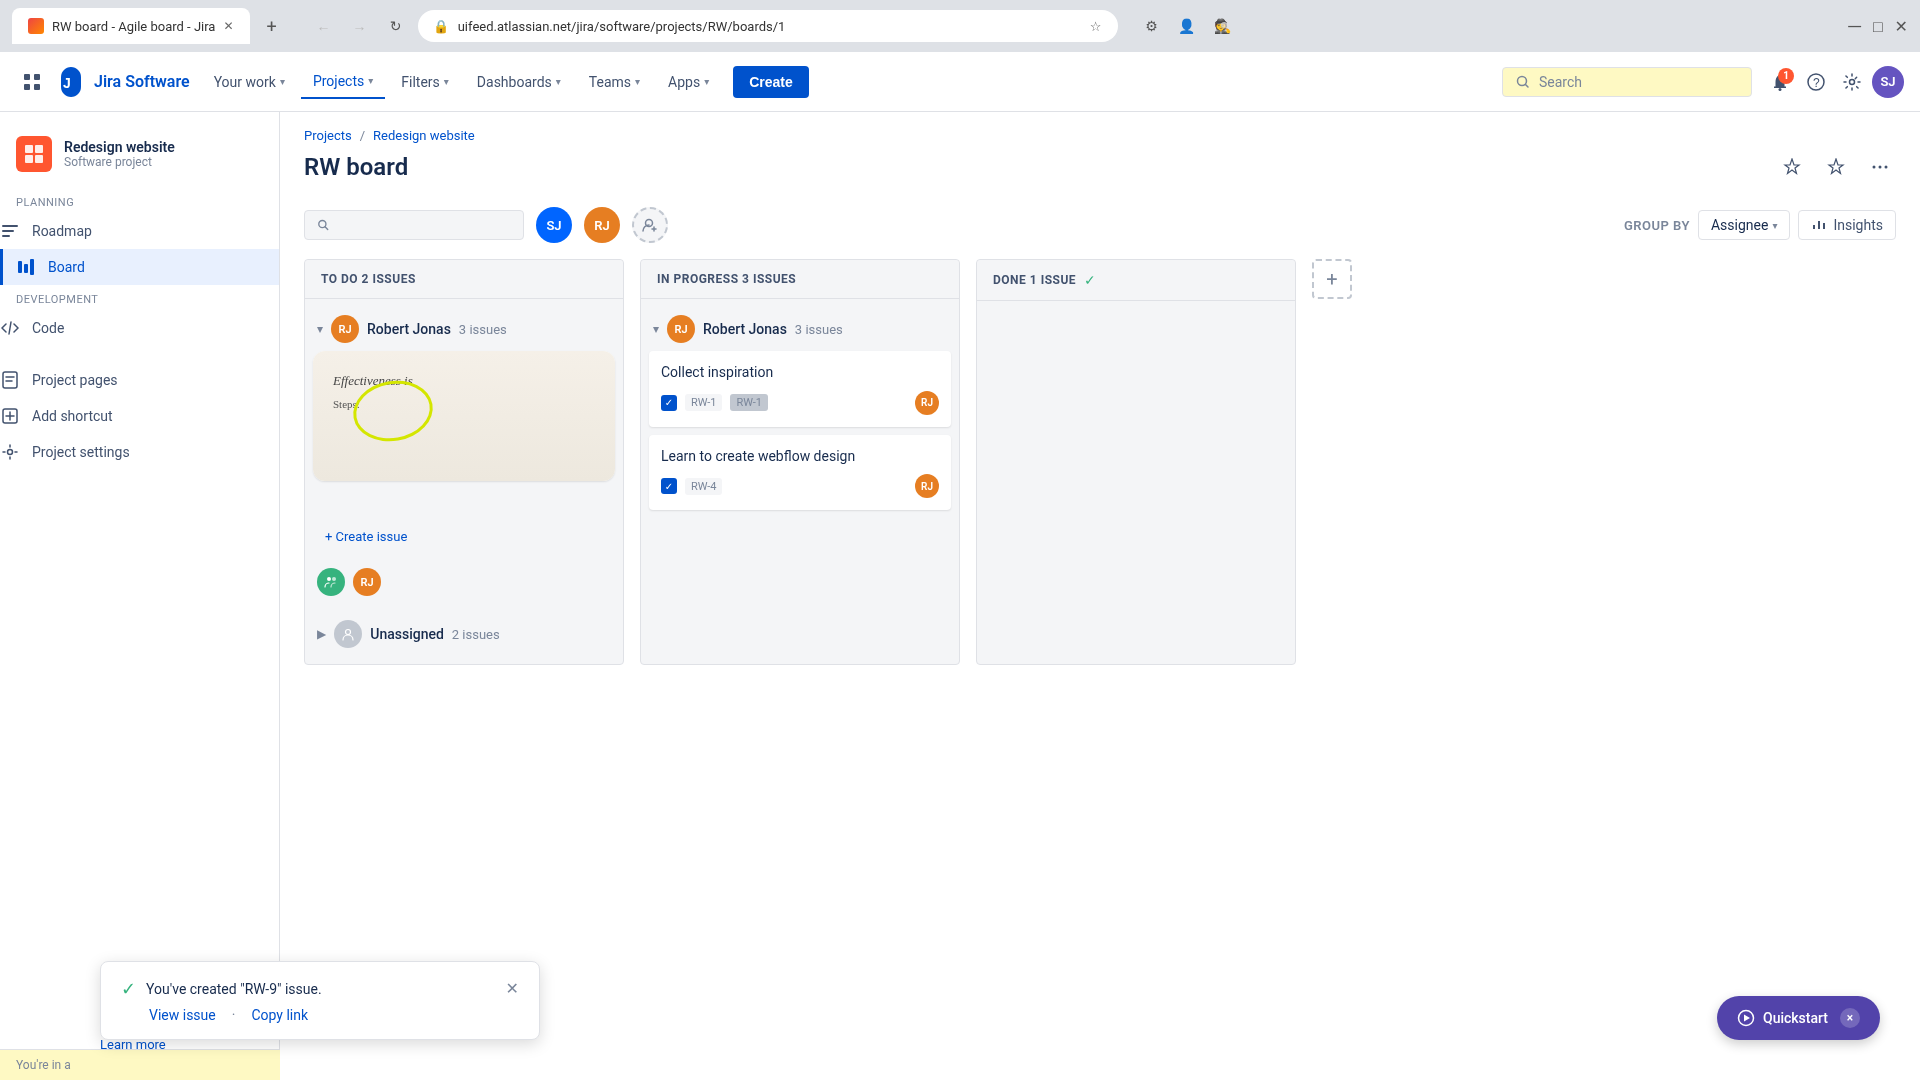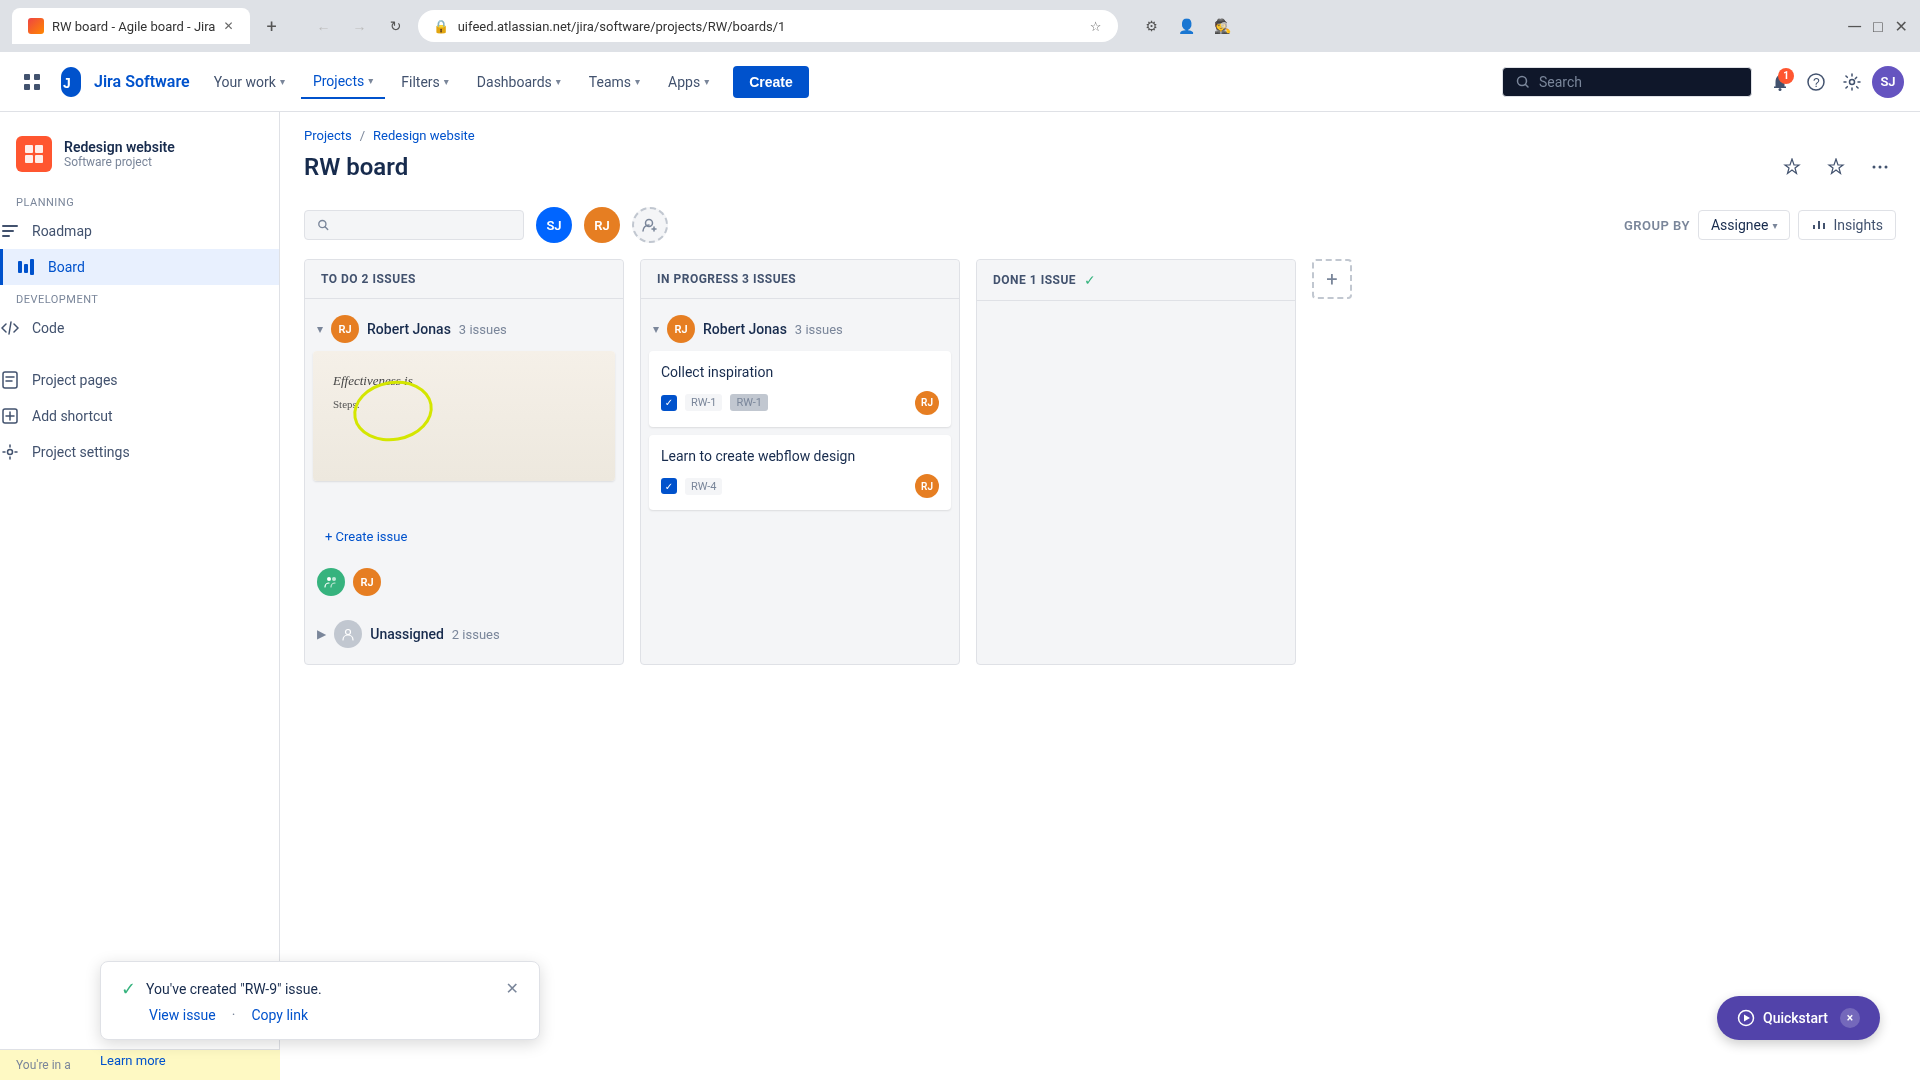--- a/index.html
+++ b/index.html
@@ -19,21 +19,21 @@
 
     
     .top-nav { background: #fff; height: 60px; border-bottom: 1px solid #dfe1e6; display: flex; align-items: center; padding: 0 16px; gap: 4px; position: relative; z-index: 10; }
     .nav-logo { display: flex; align-items: center; gap: 8px; margin-right: 8px; }
     .nav-logo-icon { width: 30px; height: 30px; }
     .nav-logo-text { font-size: 16px; font-weight: 600; color: #0052cc; }
     .nav-item { padding: 8px 12px; border-radius: 4px; font-size: 14px; color: #42526e; cursor: pointer; display: flex; align-items: center; gap: 4px; white-space: nowrap; }
     .nav-item.active { color: #0052cc; border-bottom: 2px solid #0052cc; border-radius: 0; }
     .nav-create-btn { background: #0052cc; color: #fff; padding: 8px 16px; border-radius: 4px; font-size: 14px; font-weight: 600; cursor: pointer; margin-left: 8px; border: none; }
     .nav-spacer { flex: 1; }
-    .nav-search { display: flex; gap: 8px; background: #0f172a; border: 1px solid #dfe1e6; border-radius: 4px; padding: 6px 12px; width: 250px; cursor: pointer; }
+    .nav-search { display: flex; gap: 8px; background: #fef9c3; border: 1px solid #dfe1e6; border-radius: 4px; padding: 6px 12px; width: 250px; cursor: pointer; }
     .nav-search-text { color: #7a869a; font-size: 14px; }
     .nav-icon-btn { width: 32px; height: 32px; border-radius: 50%; display: flex; align-items: center; justify-content: center; cursor: pointer; color: #42526e; font-size: 16px; position: relative; }
     .notification-badge { position: absolute; top: 2px; right: 2px; background: #ff5630; color: #fff; font-size: 10px; width: 16px; height: 16px; border-radius: 50%; display: flex; align-items: center; justify-content: center; font-weight: 700; }
     .avatar-btn { width: 32px; height: 32px; border-radius: 50%; background: #6554c0; color: #fff; font-size: 13px; font-weight: 600; display: flex; align-items: center; justify-content: center; cursor: pointer; }
 
     
     .app-layout { display: flex; height: calc(1080px - 52px - 60px); }
 
     
     .sidebar { width: 280px; background: #fff; border-right: 1px solid #dfe1e6; display: flex; flex-direction: column; padding: 16px 0; overflow-y: auto; flex-shrink: 0; }
@@ -79,21 +79,21 @@
 
     
     .assignee-group { margin-bottom: 8px; }
     .assignee-group-header { display: flex; align-items: center; gap: 8px; padding: 8px 4px; cursor: pointer; }
     .assignee-group-avatar { width: 28px; height: 28px; border-radius: 50%; background: #e67e22; color: #fff; font-size: 11px; font-weight: 600; display: flex; align-items: center; justify-content: center; }
     .assignee-group-name { font-size: 14px; font-weight: 500; color: #172b4d; }
     .assignee-group-count { font-size: 13px; color: #7a869a; }
     .chevron-icon { color: #7a869a; font-size: 12px; }
 
     
-    .board-card { background: #fff; border-radius: 4px; padding: 0; margin-bottom: 8px; box-shadow: 0 1px 2px rgba(0,0,0,0.1); cursor: pointer; overflow: hidden; }
+    .board-card { background: #fff; border-radius: 12px; padding: 0; margin-bottom: 8px; box-shadow: 0 1px 2px rgba(0,0,0,0.1); cursor: pointer; overflow: hidden; }
     .card-footer { display: flex; align-items: center; justify-content: space-between; }
     .card-assignee { width: 24px; height: 24px; border-radius: 50%; background: #e67e22; color: #fff; font-size: 10px; font-weight: 600; display: flex; align-items: center; justify-content: center; }
 
     
     .unassigned-group-header { display: flex; align-items: center; gap: 8px; padding: 8px 4px; cursor: pointer; }
     .unassigned-avatar { width: 28px; height: 28px; border-radius: 50%; background: #c1c7d0; color: #fff; font-size: 16px; display: flex; align-items: center; justify-content: center; }
 
     
     .create-issue-link { padding: 8px 12px; font-size: 13px; color: #0052cc; cursor: pointer; display: flex; align-items: center; gap: 6px; border-radius: 4px; margin-top: 40px; }
 
@@ -105,21 +105,21 @@
     .toast-close { color: #7a869a; cursor: pointer; font-size: 16px; }
     .toast-actions { display: flex; align-items: center; gap: 16px; padding-left: 28px; }
     .toast-link { color: #0052cc; font-size: 14px; cursor: pointer; text-decoration: none; }
     .toast-separator { color: #7a869a; font-size: 14px; }
 
     
     .quickstart-btn { position: fixed; bottom: 40px; right: 40px; background: #5243aa; color: #fff; border-radius: 24px; padding: 12px 20px; display: flex; align-items: center; gap: 8px; cursor: pointer; font-size: 14px; font-weight: 500; box-shadow: 0 4px 12px rgba(0,0,0,0.2); z-index: 100; }
     .quickstart-close { width: 20px; height: 20px; border-radius: 50%; background: rgba(255,255,255,0.2); display: flex; align-items: center; justify-content: center; font-size: 12px; margin-left: 4px; }
 
     
-    .learn-more { position: fixed; bottom: 12px; left: 100px; font-size: 13px; color: #0052cc; cursor: pointer; }
+    .learn-more { position: fixed; bottom: 28px; left: 100px; font-size: 13px; color: #0052cc; cursor: pointer; }
 
     
     .youre-in-bar { position: fixed; bottom: 0; left: 0; width: 280px; background: #fef9c3; padding: 8px 16px; font-size: 12px; color: #7a869a; border-top: 1px solid #dfe1e6; }
 
     
     .dropdown-arrow { font-size: 10px; color: #7a869a; }
 
     
     .in-progress-card { background: #fff; border-radius: 4px; padding: 12px; margin-bottom: 8px; box-shadow: 0 1px 2px rgba(0,0,0,0.1); cursor: pointer; }
     .in-progress-card-title { font-size: 14px; color: #172b4d; margin-bottom: 8px; line-height: 1.4; }

